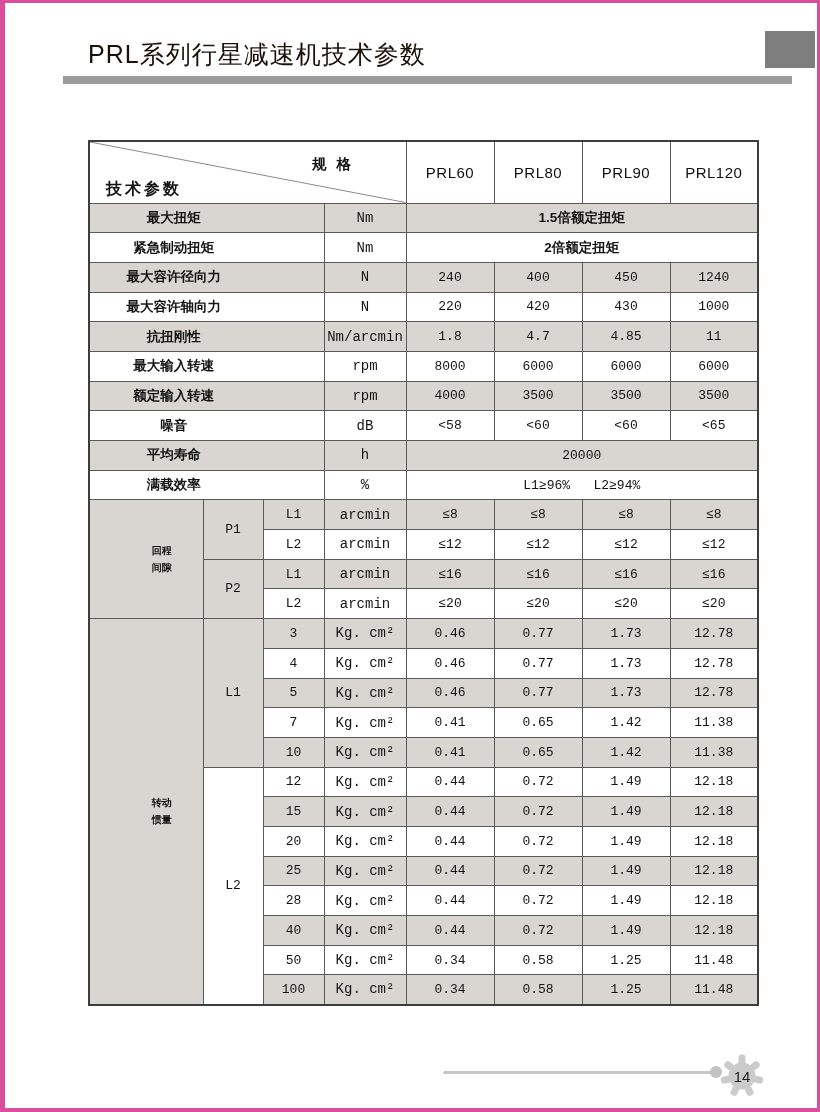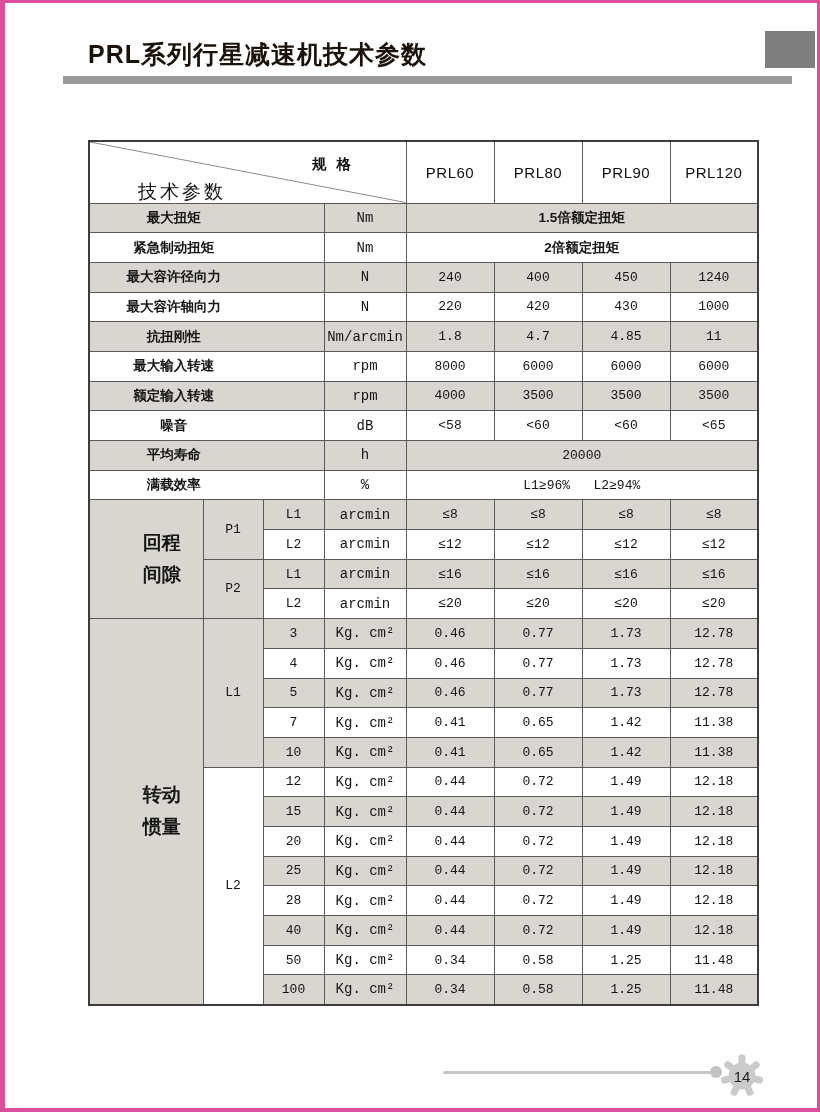--- a/index.html
+++ b/index.html
@@ -1,44 +1,44 @@
 <!DOCTYPE html>
 <html><head>
 <meta charset="utf-8">
 <style>
   html,body{margin:0;padding:0;}
   body{width:820px;height:1112px;position:relative;background:#ffffff;
        font-family:"Liberation Sans","DejaVu Sans",sans-serif;overflow:hidden;}
   .frame{position:absolute;inset:0;border-top:3px solid #dc4d9b;border-left:5px solid #dc4d9b;
          border-right:3px solid #dc4d9b;border-bottom:4px solid #dc4d9b;box-sizing:border-box;
          pointer-events:none;z-index:50;}
-  .page-title{position:absolute;left:88px;top:30px;font-size:25px;font-weight:bold;
+  .page-title{position:absolute;left:88px;top:30px;font-size:25px;font-weight:normal;
               color:#1a1208;letter-spacing:1px;white-space:nowrap;margin-top:8px;}
   .title-bar{position:absolute;left:63px;top:76px;width:729px;height:8px;background:#9c9c9c;}
   .corner-square{position:absolute;left:765px;top:31px;width:50px;height:37px;background:#7e7e7e;}
 
   table.spec{position:absolute;left:88px;top:140px;width:669px;height:864px;
              border-collapse:collapse;table-layout:fixed;}
   table.spec{border:2px solid #3d3d3d;}
   td{border:1px solid #5a5a5a;text-align:center;vertical-align:middle;padding:0;
      color:#141414;font-size:13px;overflow:hidden;}
   tr{height:29.7px;}
   tr.hrow{height:62px;}
   tr.g > td{background:#d9d6d1;}
   td.merge{background:#ffffff;}
   .lab{font-weight:bold;text-align:center;padding-right:66px;font-size:13.5px;}
   .cn{font-weight:bold;font-size:13.5px;margin-top:13px;}
   .num,.unit{font-family:"Liberation Mono","DejaVu Sans Mono",monospace;font-size:13px;}
   .unit{font-size:14px;}
   .colh{font-size:15px;letter-spacing:0.5px;color:#101010;}
-  .group{font-weight:bold;white-space:pre-line;line-height:1.7;font-size:19px;padding-left:31px;}
+  .group{font-weight:bold;white-space:pre-line;line-height:1.7;font-size:10px;padding-left:31px;}
   td.diag{position:relative;margin-top:24px;}
   td.diag svg{position:absolute;inset:0;width:100%;height:100%;}
   .spec-lab{position:absolute;left:222px;top:13px;font-weight:bold;font-size:14.5px;letter-spacing:3px;}
-  .param-lab{position:absolute;left:48px;top:37px;font-weight:normal;font-size:19px;letter-spacing:3px;}
+  .param-lab{position:absolute;left:16px;top:37px;font-weight:bold;font-size:16px;letter-spacing:3px;}
 
   .footer-line{position:absolute;left:443px;top:1071px;width:270px;height:3px;
                background:#c6c6c6;border-radius:2px;}
   .footer-dot{position:absolute;left:710px;top:1066px;width:12px;height:12px;border-radius:50%;
               background:#c3c3c3;}
   .page-badge{position:absolute;left:719px;top:1053px;width:46px;height:46px;}
   .page-badge svg{position:absolute;inset:0;}
   .page-num{position:absolute;inset:0;display:flex;align-items:center;justify-content:center;
             font-size:15px;color:#1c1c1c;}
 </style>

